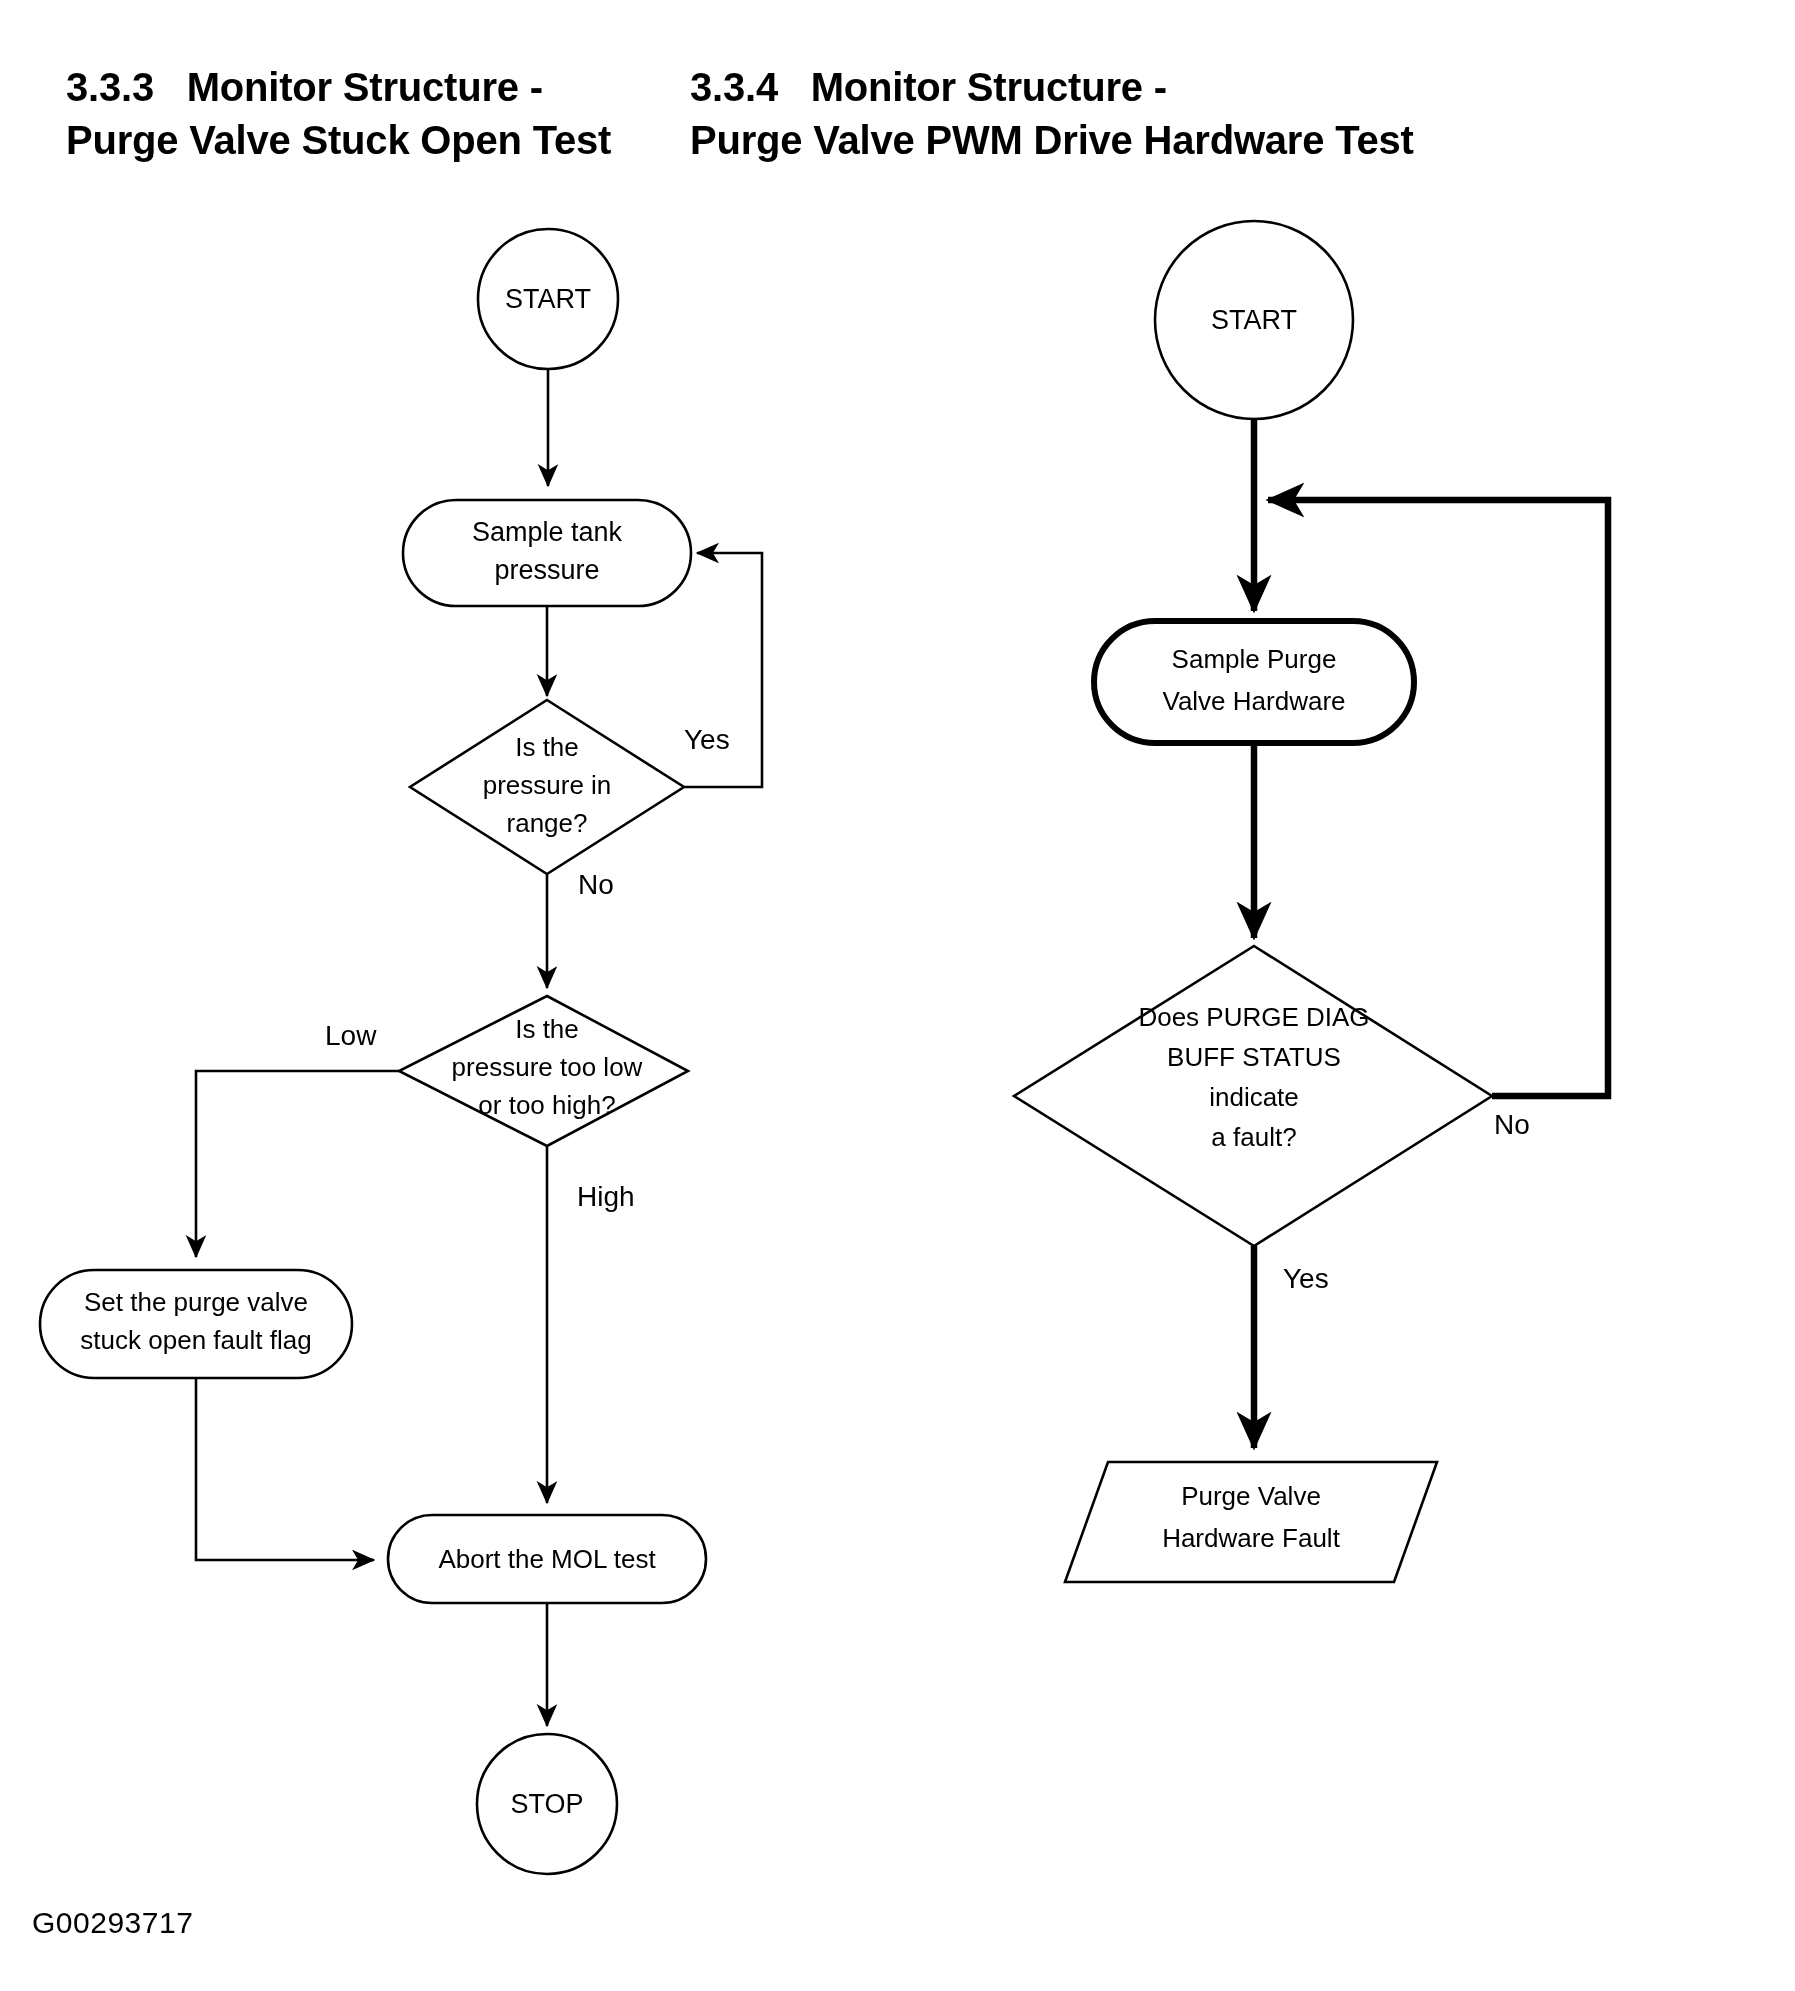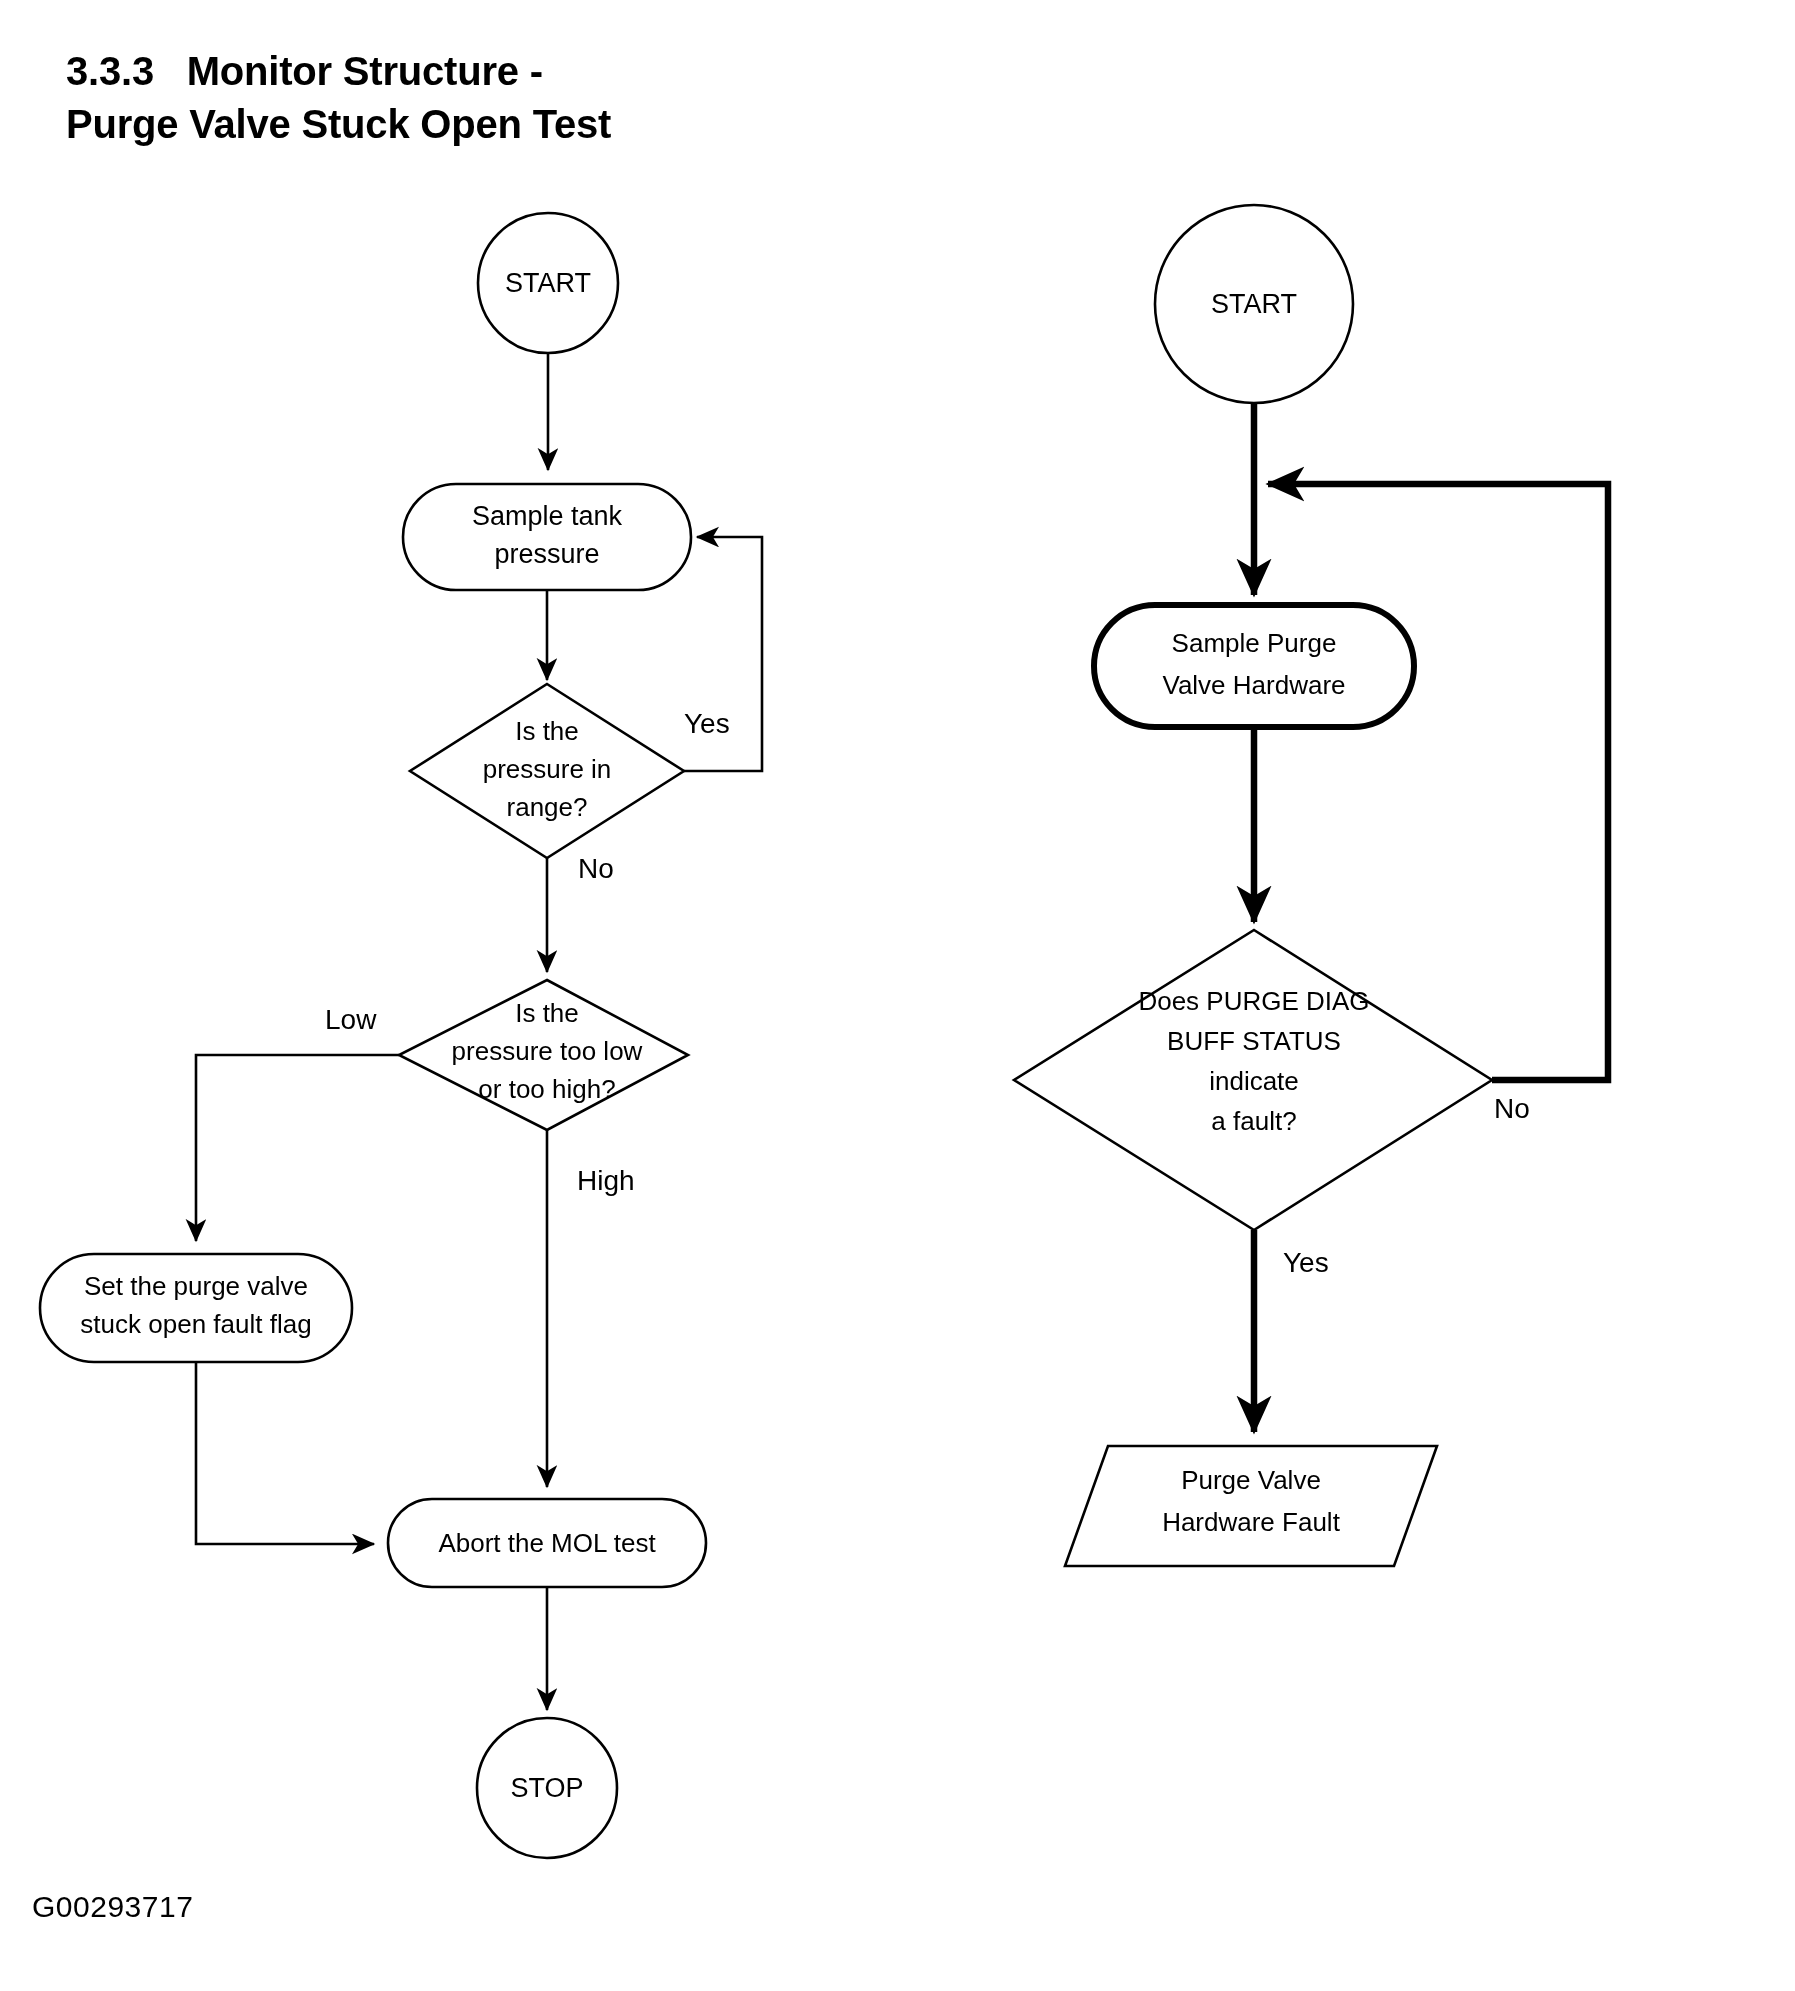--- a/index.html
+++ b/index.html
@@ -11,20 +11,21 @@
     width: 1795px;
     height: 1991px;
     position: relative;
     font-family: "Liberation Sans", sans-serif;
     color: #000000;
     overflow: hidden;
   }
   #page {
     position: absolute;
     inset: 0;
+    margin-top: 16px;
   }
   .title {
     position: absolute;
     font-weight: bold;
     font-size: 40px;
     line-height: 1.32;
     letter-spacing: -0.2px;
     white-space: pre;
     color: #000;
   }
@@ -78,20 +79,22 @@
   }
 </style>
 </head>
 <body>
 
 <div id="page">
 
   <div class="title" id="title-left"><span>3.3.3   Monitor Structure -</span>
 <span>Purge Valve Stuck Open Test</span></div>
 
+  <div class="title" id="title-right"><span>3.3.4   Monitor Structure -</span>
+<span>Purge Valve PWM Drive Hardware Test</span></div>
 
   <svg class="flow" viewBox="0 0 1795 1991">
     <defs>
       <marker id="arrow" markerWidth="12" markerHeight="12" refX="8.5" refY="4" orient="auto" markerUnits="strokeWidth">
         <path d="M0,0 L9,4 L0,8 L2.4,4 Z" fill="#000"></path>
       </marker>
       <marker id="arrowBold" markerWidth="8" markerHeight="8" refX="5.6" refY="2.7" orient="auto" markerUnits="strokeWidth">
         <path d="M0,0 L6,2.7 L0,5.4 L1.6,2.7 Z" fill="#000"></path>
       </marker>
     </defs>

